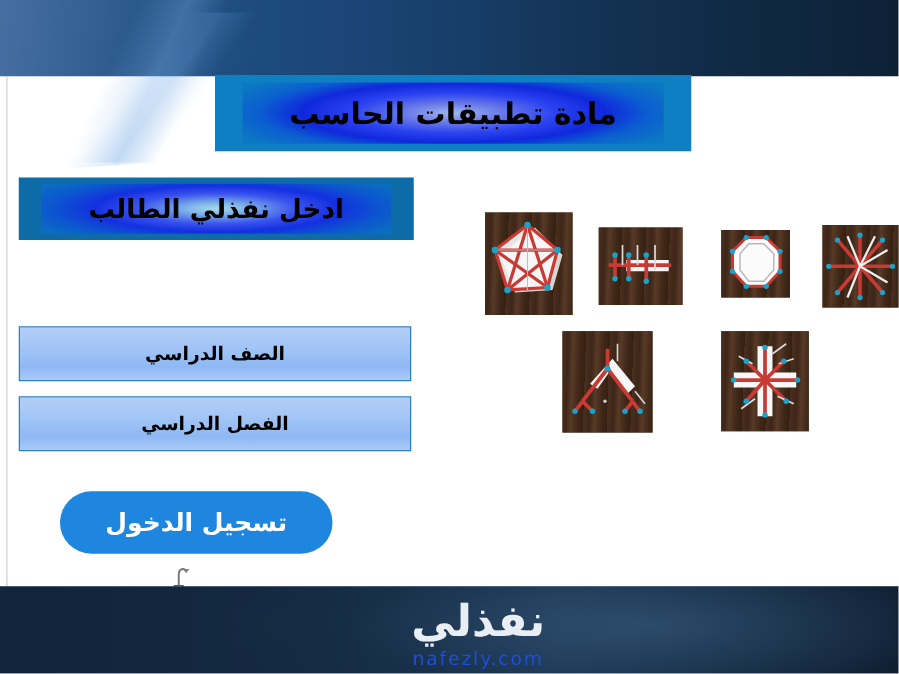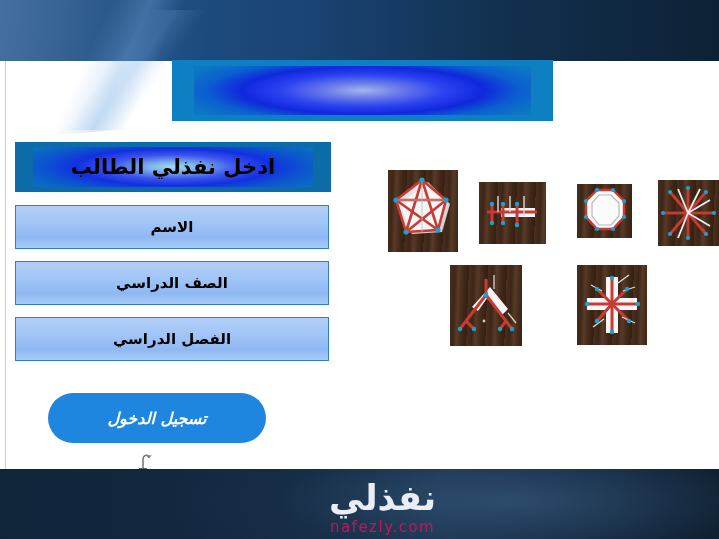--- a/index.html
+++ b/index.html
@@ -151,26 +151,25 @@
     width: 218px;
     height: 50px;
     border-radius: 25px;
     background: #1f86e0;
     display: flex;
     align-items: center;
     justify-content: center;
     border: none;
   }
   .login-btn-text {
-    font-size: 16px;
+    font-size: 20px;
     font-weight: bold;
     color: #ffffff;
     direction: rtl;
     white-space: nowrap;
-    font-style: italic;
   }
 
   
   .rot-handle {
     position: absolute;
     left: 133px;
     top: 448px;
     width: 20px;
     height: 26px;
   }
@@ -239,21 +238,21 @@
     font-size: 35px;
     font-weight: bold;
     direction: rtl;
     line-height: 1.0;
     letter-spacing: 1px;
   }
   .wm-en {
     font-size: 15px;
     letter-spacing: 1.5px;
     margin-top: 2px;
-    color: #be185d;
+    color: #1d4ed8;
   }
 
   
   .thumb {
     position: absolute;
     overflow: hidden;
     background:
       repeating-linear-gradient(92deg,
         #4a2f1f 0px, #3d2618 5px, #583a26 9px, #42291a 14px, #35200f 19px),
       #3d2618;
@@ -267,30 +266,28 @@
 
   <div class="top-banner">
     <div class="streak"></div>
     <div class="streak2"></div>
   </div>
 
   <div class="left-rule"></div>
 
   <div class="title-banner">
     <div class="title-inner"></div>
+    <div class="title-text">مادة تطبيقات الحاسب</div>
   </div>
 
   <div class="form-header">
     <div class="form-header-inner"></div>
     <div class="form-header-text">ادخل نفذلي الطالب</div>
   </div>
 
-  <div class="field" id="field-0">
-    <span class="field-text">الاسم</span>
-  </div>
   <div class="field" id="field-2">
     <span class="field-text">الفصل الدراسي</span>
   </div>
   <div class="field" id="field-1">
     <span class="field-text">الصف الدراسي</span>
   </div>
 
   <div class="login-btn">
     <span class="login-btn-text">تسجيل الدخول</span>
   </div>

